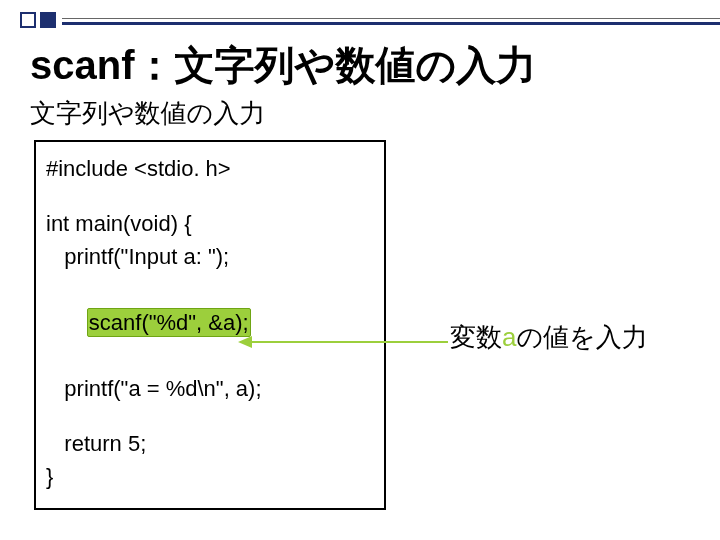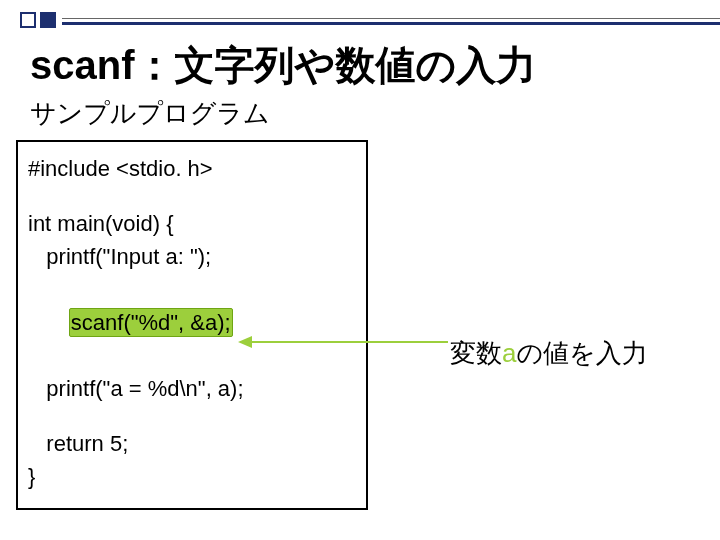--- a/index.html
+++ b/index.html
@@ -63,21 +63,21 @@
     top: 96px;
     left: 30px;
     font-size: 26px;
     font-weight: 400;
   }
 
   
   .codebox {
     position: absolute;
     top: 140px;
-    left: 16px;
+    left: 34px;
     width: 352px;
     height: 370px;
     border: 2px solid #000;
     box-sizing: border-box;
     padding: 10px 10px;
     font-size: 22px;
     line-height: 1.5;
   }
   .codebox .line { white-space: pre; }
   .codebox .gap  { height: 22px; }
@@ -98,21 +98,21 @@
     z-index: 0;
   }
   .hl-wrap .hl-text {
     position: relative;
     z-index: 1;
   }
 
   
   .annot {
     position: absolute;
-    top: 336px;
+    top: 320px;
     left: 450px;
     font-size: 26px;
   }
   .accent { color: #9ccf3c; }
 
   
   .arrow {
     position: absolute;
     top: 332px;
     left: 238px;
@@ -125,21 +125,21 @@
 <body>
 
 <div class="decoband">
   <div class="square open"></div>
   <div class="square solid"></div>
   <div class="thinline"></div>
   <div class="thickline"></div>
 </div>
 
 <div class="title">scanf：文字列や数値の入力</div>
-<div class="subtitle">サンプルプログラム</div>
+<div class="subtitle">文字列や数値の入力</div>
 
 <div class="codebox">
   <div class="line">#include &lt;stdio. h&gt;</div>
   <div class="gap"></div>
   <div class="line">int main(void) {</div>
   <div class="line">   printf("Input a: ");</div>
   <div class="line">
     <span>   </span><span class="hl-wrap"><span class="hl-bg"></span><span class="hl-text">scanf("%d", &amp;a);</span></span>
   </div>
   <div class="line">   printf("a = %d\n", a);</div>

